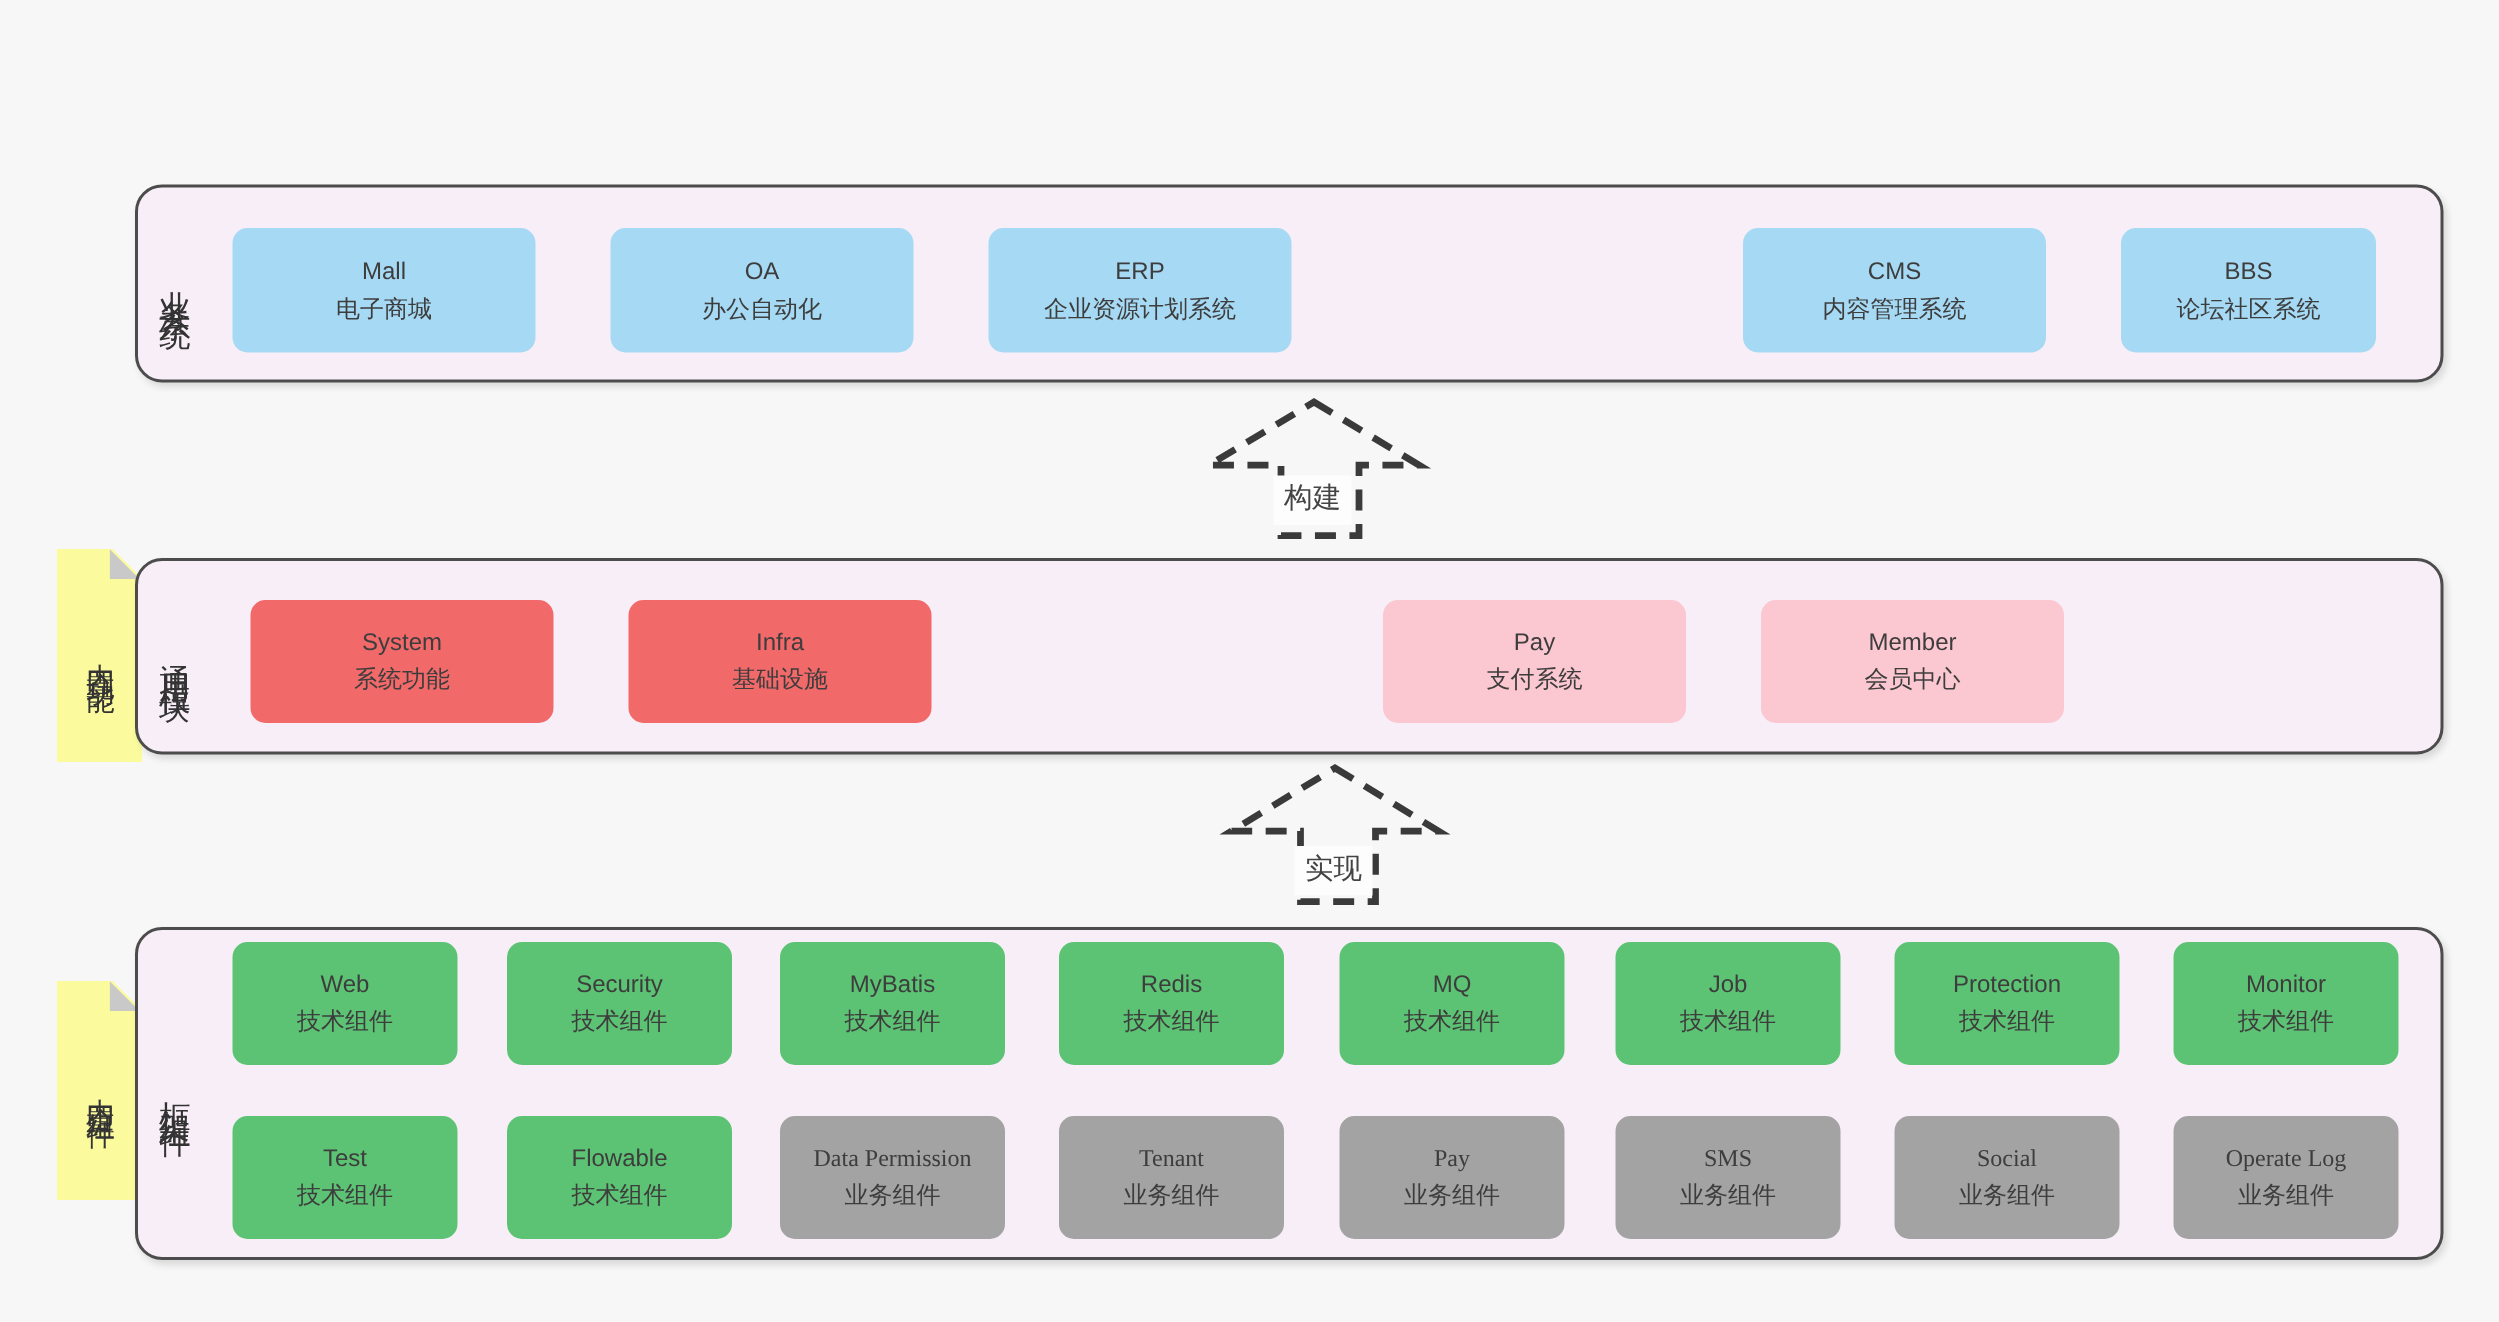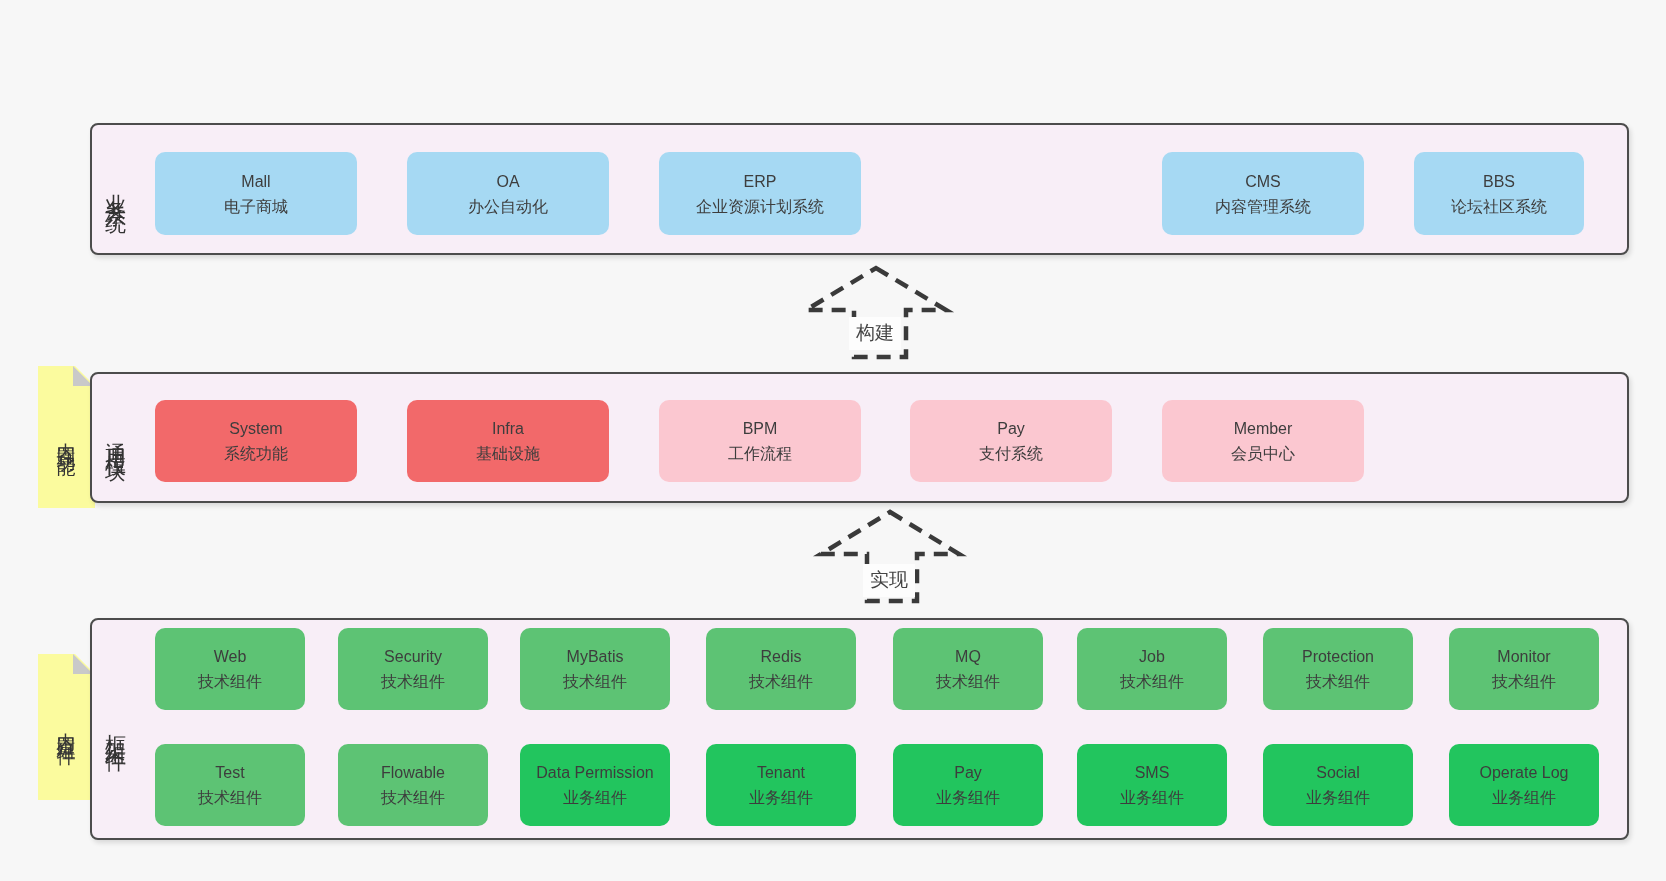--- a/index.html
+++ b/index.html
@@ -6,21 +6,21 @@
   .canvas{
     position:relative;width:1666px;height:881px;overflow:hidden;
     background:#f7f7f7;
     font-family:"Liberation Sans","DejaVu Sans",sans-serif;
     color:#3d3d3d;
   }
   
   .band{
     position:absolute;left:90px;width:1539px;
     background:#f8eef7;
-    border:2px solid #4c4c4c;border-radius:8px;
+    border:2px solid #4c4c4c;border-radius:18px;
     box-shadow:2px 3px 5px rgba(0,0,0,0.12);
     box-sizing:border-box;z-index:1;
   }
   .band-top{top:123px;height:132px;}
   .band-mid{top:372px;height:131px;}
   .band-bot{top:618px;height:222px;}
   .band-label{
     position:absolute;left:8px;top:0;height:100%;width:32px;
     display:flex;align-items:center;justify-content:center;
   }
@@ -28,30 +28,30 @@
     writing-mode:vertical-rl;text-orientation:upright;
     font-size:21px;letter-spacing:6px;color:#333;line-height:1;
   }
   
   .box{
     position:absolute;height:82px;border-radius:10px;
     display:flex;flex-direction:column;align-items:center;justify-content:center;
     text-align:center;padding:0 14px;box-sizing:border-box;
   }
   .band-top .box{height:83px;top:27px;}
-  .band-mid .box{top:26px;}
+  .band-mid .box{top:26px;margin-left:12px;}
   .band-bot .box{width:150px;}
   .row1 .box{top:8px;}
   .row2 .box{top:124px;}
   .box-name,.box-desc{font-size:16px;line-height:25px;color:#3d3d3d;}
   .v-blue{background:#a6d9f3;}
   .v-red{background:#f2696a;}
   .v-pink{background:#fbc7d0;}
   .v-green{background:#5dc374;}
-  .v-lightgreen{background:#22c55e;}
+  .v-lightgreen{background:#a3a3a3;font-family:Liberation Serif, serif;}
   
   .c6-1{left:63px;width:202px}.c6-2{left:315px;width:202px}.c6-3{left:567px;width:202px}
   .c6-4{left:818px;width:202px}.c6-5{left:1070px;width:202px}.c6-6{left:1322px;width:170px}
   
   .c8-1{left:63px}.c8-2{left:246px}.c8-3{left:428px}.c8-4{left:614px}
   .c8-5{left:801px}.c8-6{left:985px}.c8-7{left:1171px}.c8-8{left:1357px}
   
   .sticky{
     position:absolute;left:38px;width:57px;background:#fbfb9e;z-index:0;
     display:flex;align-items:center;justify-content:center;
@@ -122,24 +122,20 @@
       <span>通用模块</span>
     </div>
     <div class="box v-red c6-1">
       <div class="box-name">System</div>
       <div class="box-desc">系统功能</div>
     </div>
     <div class="box v-red c6-2">
       <div class="box-name">Infra</div>
       <div class="box-desc">基础设施</div>
     </div>
-    <div class="box v-pink c6-3">
-      <div class="box-name">BPM</div>
-      <div class="box-desc">工作流程</div>
-    </div>
     <div class="box v-pink c6-4">
       <div class="box-name">Pay</div>
       <div class="box-desc">支付系统</div>
     </div>
     <div class="box v-pink c6-5">
       <div class="box-name">Member</div>
       <div class="box-desc">会员中心</div>
     </div>
   </section>
 

